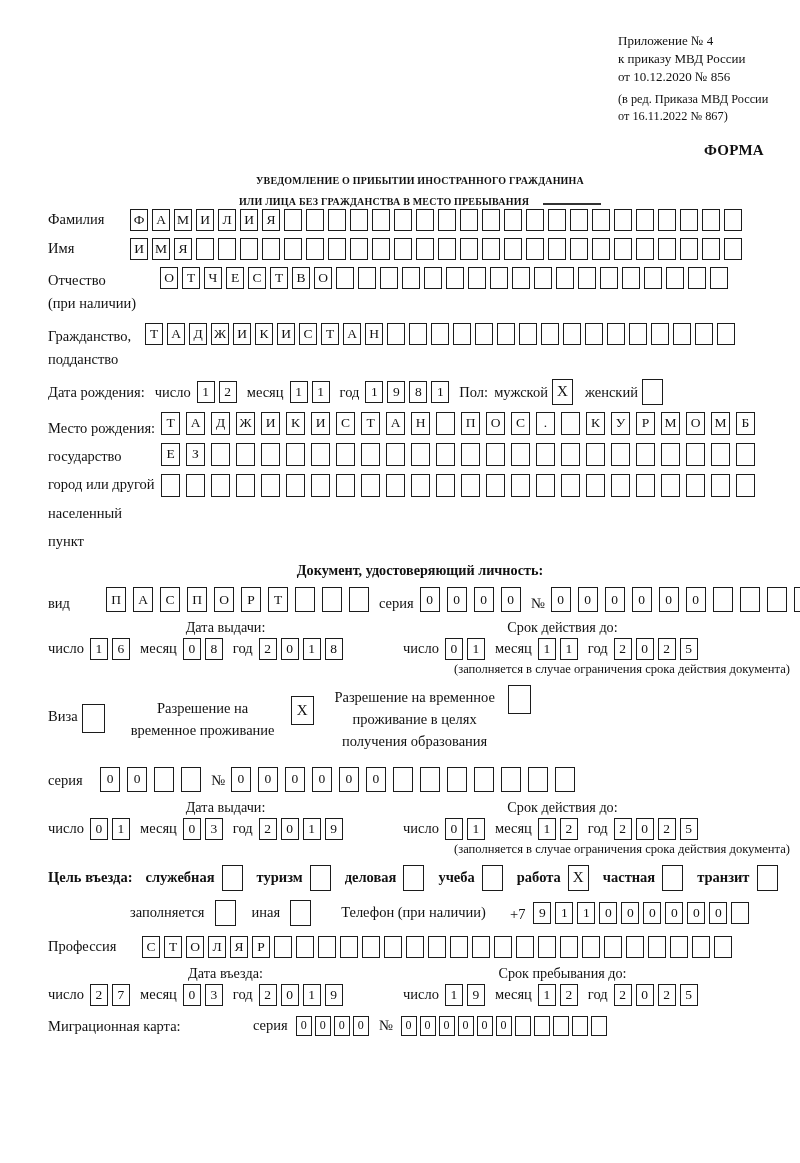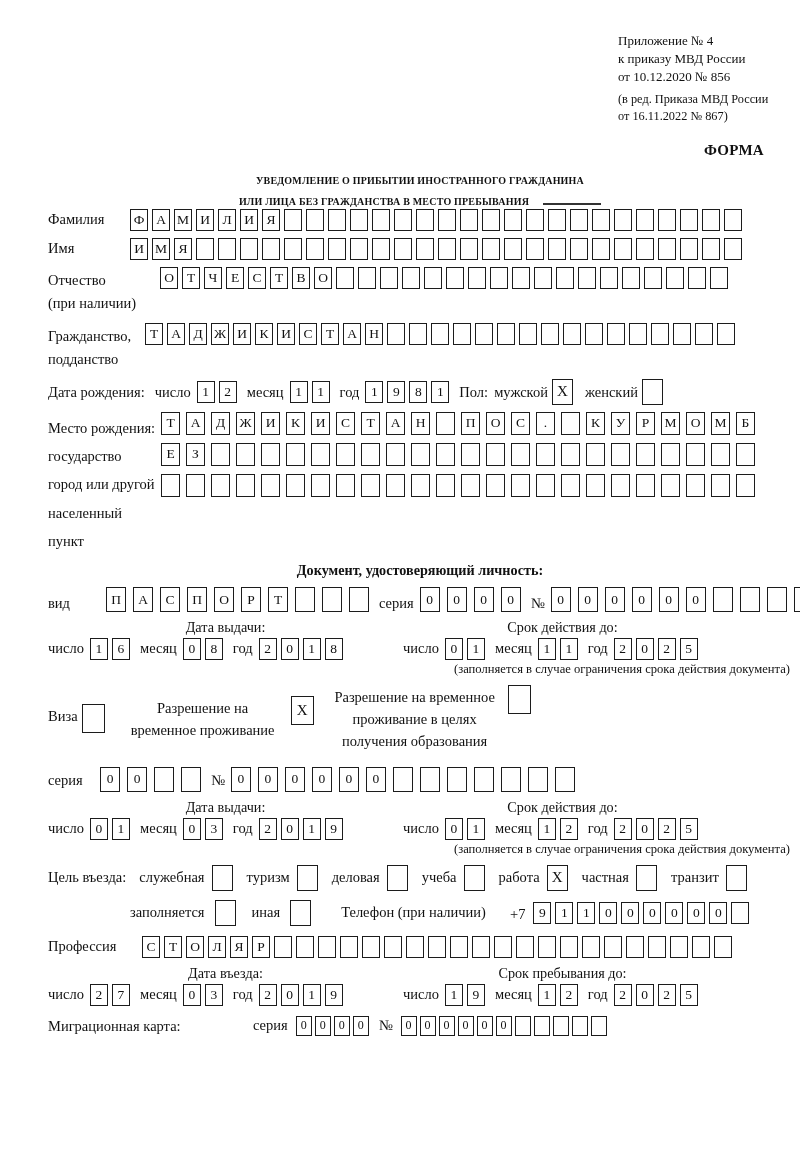--- a/index.html
+++ b/index.html
@@ -46,21 +46,21 @@
   .datehdr .dh-r{flex:1 1 auto;text-align:center;padding-right:70px;}
   .daterow{display:flex;align-items:flex-start;font-size:14.5px;margin-bottom:2px;}
   .daterow .half-l{flex:0 0 355px;display:flex;align-items:flex-start;}
   .daterow .half-r{flex:1 1 auto;display:flex;align-items:flex-start;}
   .note-r{text-align:right;font-size:12.6px;padding-right:2px;margin:2px 0 8px 0;}
   .intro{font-size:14.5px;margin:10px 0 2px 0;line-height:1.7;}
   .permits{display:flex;align-items:center;font-size:14.5px;margin:8px 0 14px 0;}
   .permit{display:flex;align-items:flex-start;}
   .permit .plabel{text-align:center;line-height:1.5;padding-top:2px;}
   .purposes{display:flex;align-items:center;font-size:14.5px;margin-bottom:9px;flex-wrap:nowrap;}
-  .purposes .pw{margin:0 3px 0 10px;}
+  .purposes .pw{margin:0 3px 0 10px;font-weight:bold;}
   .purposes .pw.first{margin-left:0;}
   .purp2{display:flex;align-items:center;font-size:14.5px;margin:0 0 10px 82px;}
   .phone-prefix{margin:0 8px 0 24px;padding-top:3px;}
   .mig{display:flex;align-items:flex-start;font-size:14.5px;margin:10px 0 8px 0;}
   .mig .lbl{width:205px;}
 </style>
 </head>
 <body>
 
 <div class="page">

